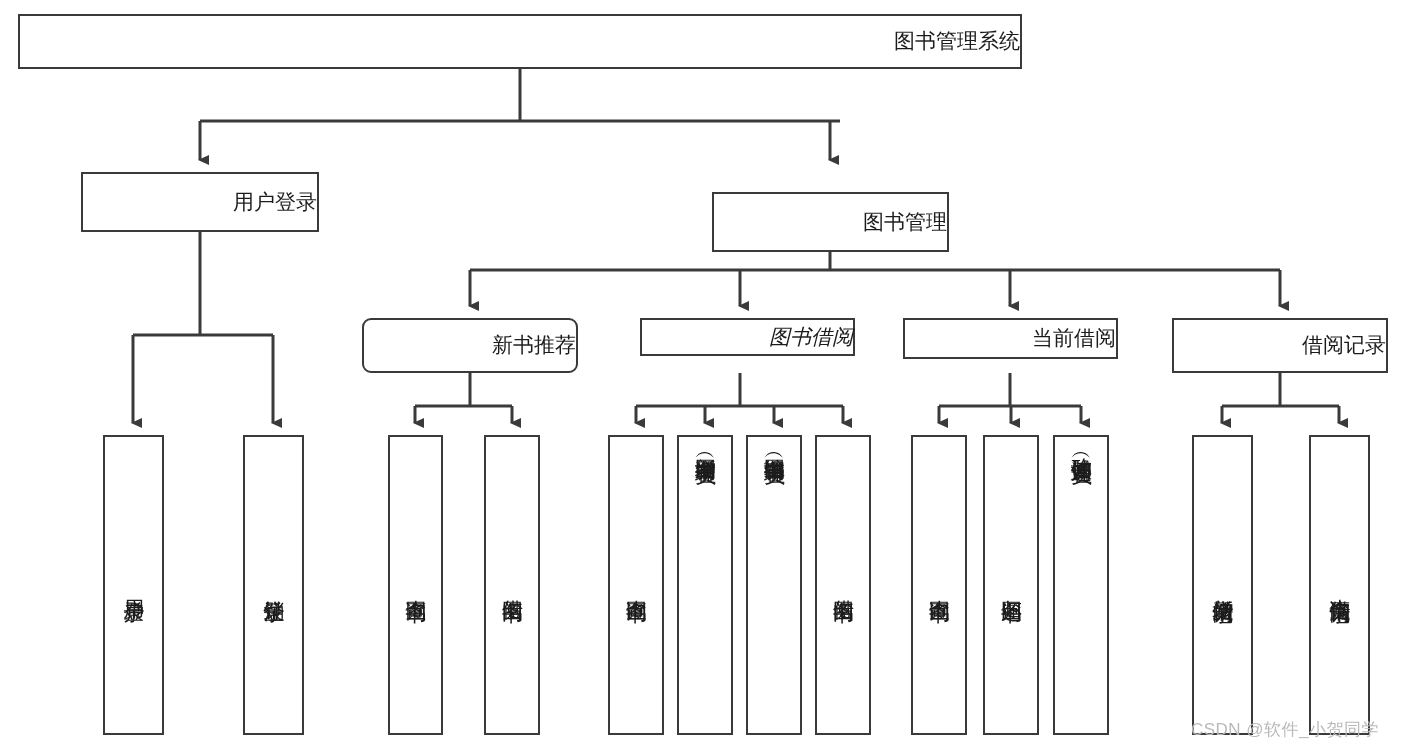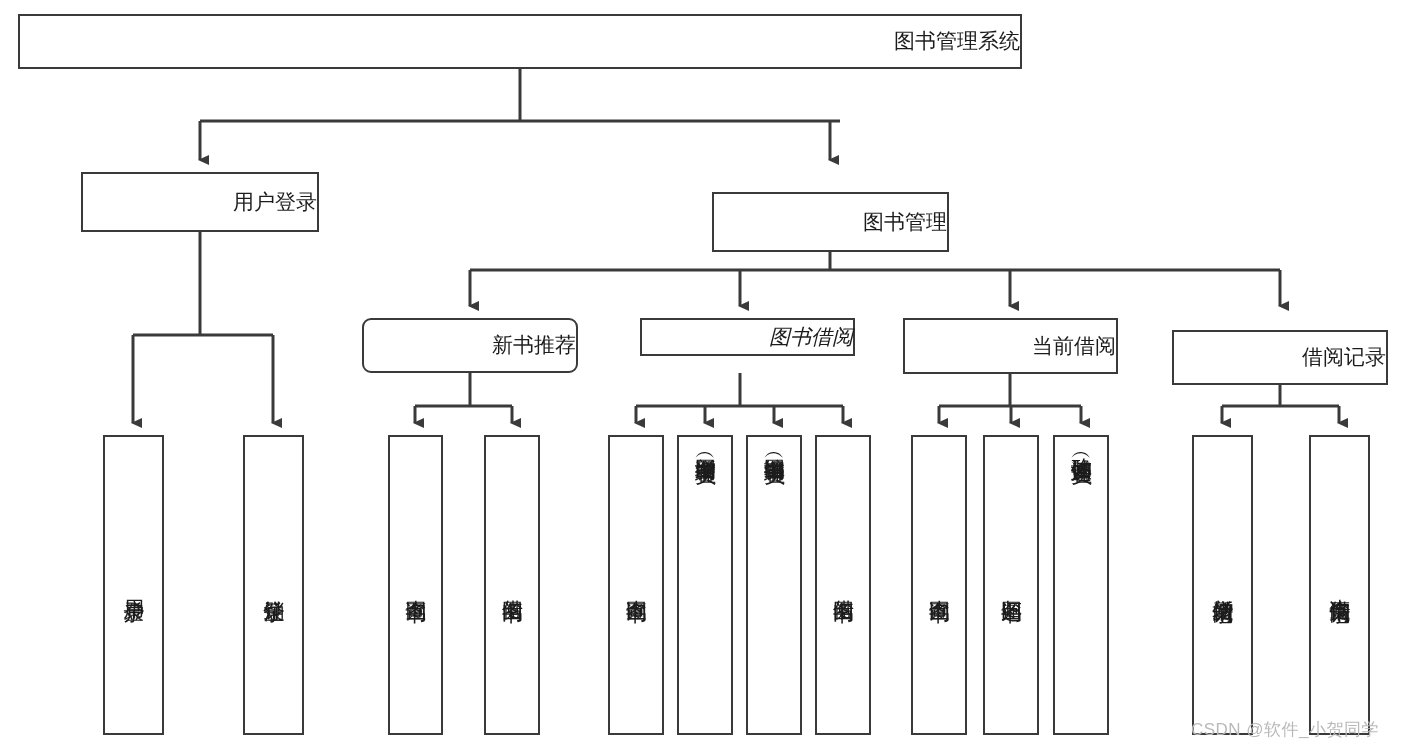--- a/index.html
+++ b/index.html
@@ -126,24 +126,24 @@
       </div>
       <div class="node horiz" style="left: 712px; top: 172px; width: 237px; height: 60px; margin-top: 20px;">
         <span>图书管理</span>
       </div>
       <div class="node horiz" style="left: 362px; top: 318px; width: 216px; height: 55px; border-radius: 9px;">
         <span>新书推荐</span>
       </div>
       <div class="node horiz" style="left: 640px; top: 318px; width: 215px; height: 38px; font-style: italic;">
         <span>图书借阅</span>
       </div>
-      <div class="node horiz" style="left: 903px; top: 318px; width: 215px; height: 56px;">
+      <div class="node horiz" style="left: 903px; top: 318px; width: 215px; height: 41px;">
         <span>当前借阅</span>
       </div>
-      <div class="node horiz" style="left: 1172px; top: 330px; width: 216px; height: 55px; padding-left: 27px;">
+      <div class="node horiz" style="left: 1172px; top: 318px; width: 216px; height: 55px; padding-left: 27px;">
         <span>借阅记录</span>
       </div>
       <div class="node vert" style="left: 103px; top: 435px; width: 61px; height: 300px;">
         <span>用户登录</span>
       </div>
       <div class="node vert" style="left: 243px; top: 435px; width: 61px; height: 300px;">
         <span>注销登录</span>
       </div>
       <div class="node vert" style="left: 388px; top: 435px; width: 55px; height: 300px;">
         <span>查询图书</span>

